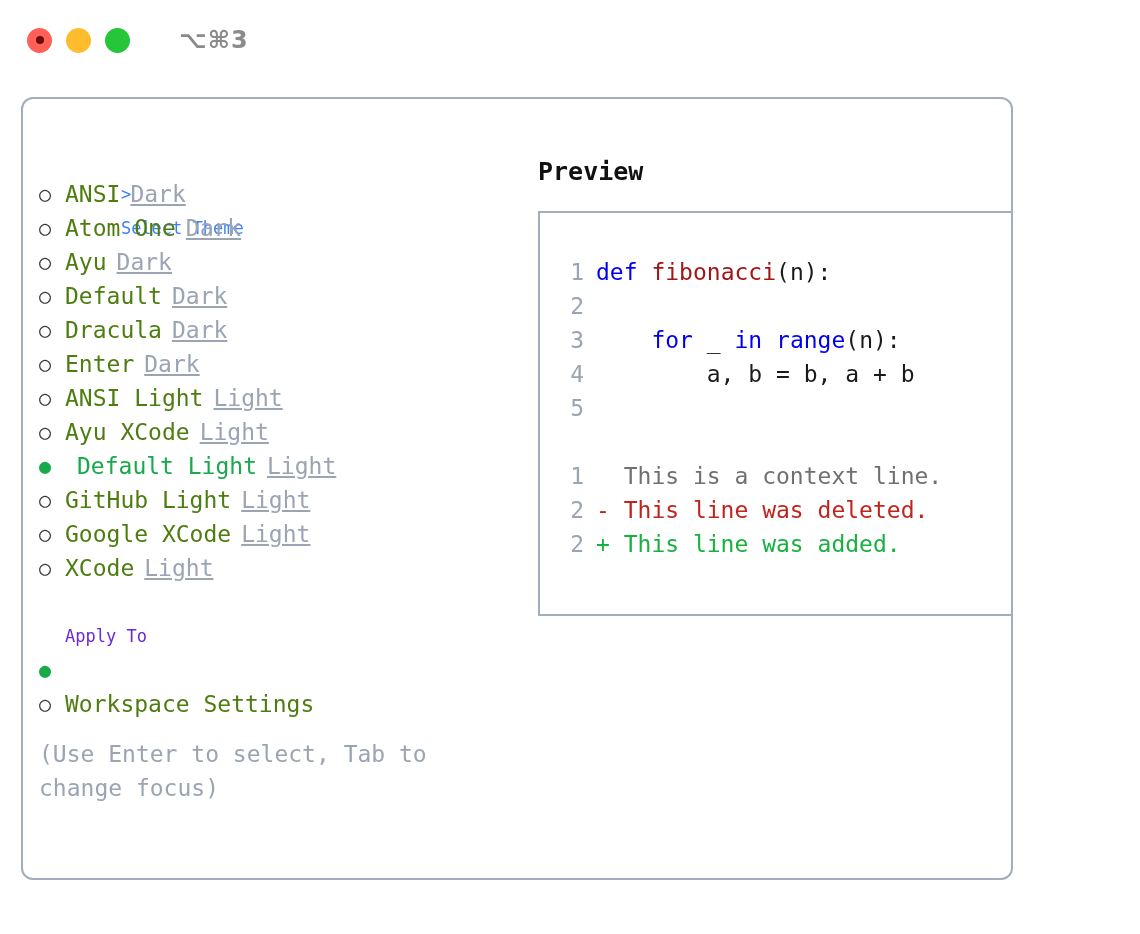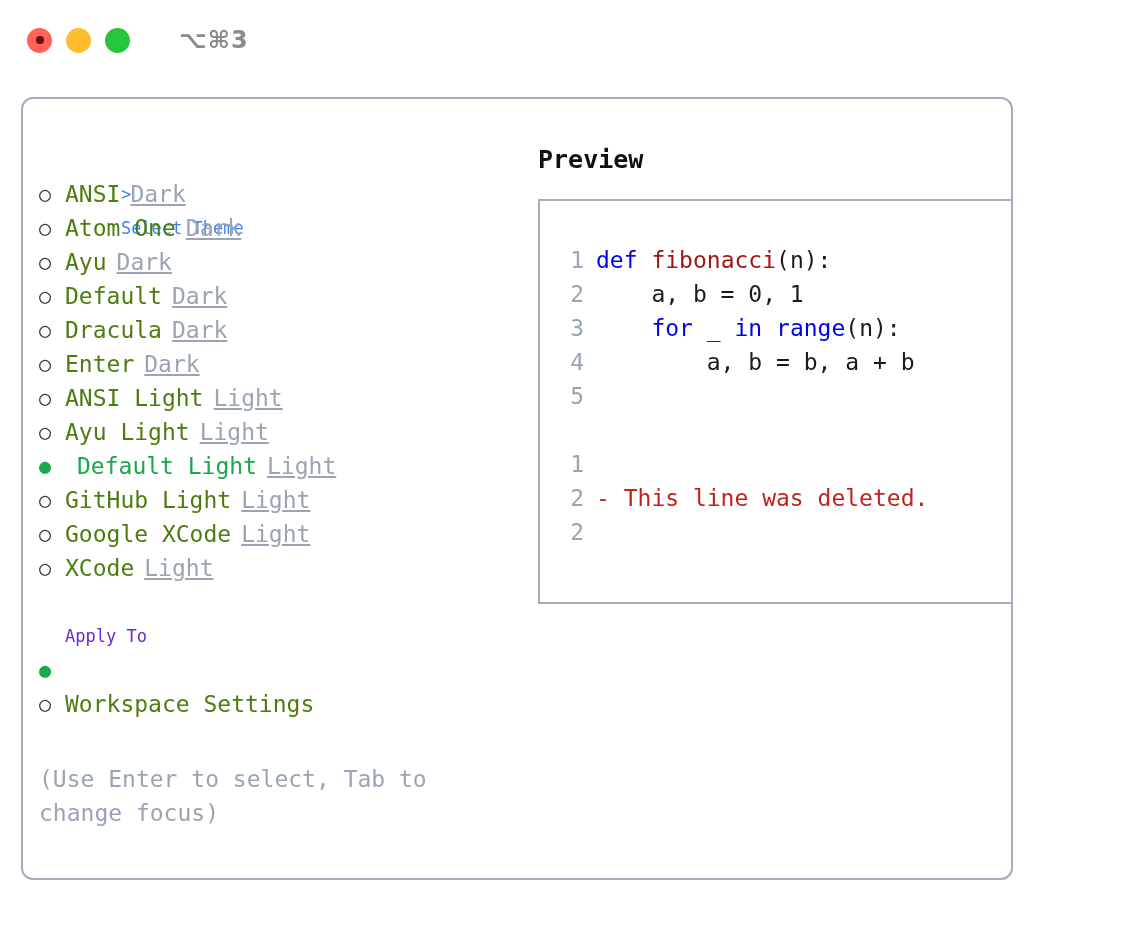--- a/index.html
+++ b/index.html
@@ -85,21 +85,21 @@
   
   .left-col {
     position: absolute;
     left: 16px;
     top: 44px;
     width: 440px;
   }
   .right-col {
     position: absolute;
     left: 479px;
-    top: 44px;
+    top: 56px;
     width: 500px;
     padding-left: 36px;
   }
 
   .section-title {
     font-size: 17px;
     font-weight: normal;
     color: #3b82f6;
     line-height: 34px;
     height: 34px;
@@ -133,21 +133,21 @@
     height: 34px;
     line-height: 34px;
     font-size: 17px;
     color: #6d28d9;
     padding-left: 26px;
     white-space: pre;
   }
   .spacer-row { height: 34px; }
 
   .hint {
-    margin-top: 41px;
+    margin-top: 16px;
     font-size: 23px;
     line-height: 34px;
     color: #9aa4b2;
     width: 400px;
     white-space: pre-wrap;
   }
 
   
   .preview-title {
     font-size: 25px;
@@ -212,21 +212,21 @@
       </div>
 
       <ul class="opt-list" id="theme-list">
           <li class="opt"><span class="marker">○</span><span class="opt-label">ANSI</span><span class="opt-badge">Dark</span></li>
           <li class="opt"><span class="marker">○</span><span class="opt-label">Atom One</span><span class="opt-badge">Dark</span></li>
           <li class="opt"><span class="marker">○</span><span class="opt-label">Ayu</span><span class="opt-badge">Dark</span></li>
           <li class="opt"><span class="marker">○</span><span class="opt-label">Default</span><span class="opt-badge">Dark</span></li>
           <li class="opt"><span class="marker">○</span><span class="opt-label">Dracula</span><span class="opt-badge">Dark</span></li>
           <li class="opt"><span class="marker">○</span><span class="opt-label">Enter</span><span class="opt-badge">Dark</span></li>
           <li class="opt"><span class="marker">○</span><span class="opt-label">ANSI Light</span><span class="opt-badge">Light</span></li>
-          <li class="opt"><span class="marker">○</span><span class="opt-label">Ayu Light</span><span class="opt-badge">Light</span></li>
+          <li class="opt"><span class="marker">○</span><span class="opt-label">Ayu XCode</span><span class="opt-badge">Light</span></li>
           <li class="opt selected"><span class="marker">●</span><span class="opt-label">Default Light</span><span class="opt-badge">Light</span></li>
           <li class="opt"><span class="marker">○</span><span class="opt-label">GitHub Light</span><span class="opt-badge">Light</span></li>
           <li class="opt"><span class="marker">○</span><span class="opt-label">Google XCode</span><span class="opt-badge">Light</span></li>
           <li class="opt"><span class="marker">○</span><span class="opt-label">XCode</span><span class="opt-badge">Light</span></li>
         </ul>
 
       <div class="spacer-row"></div>
 
       <div class="apply-header">Apply To</div>
 
@@ -237,28 +237,28 @@
 
       <div class="hint">(Use Enter to select, Tab to change focus)</div>
     </div>
 
     <div class="right-col">
       <div class="preview-title">Preview</div>
 
       <div class="preview-box">
         <div id="code-block">
             <div class="code-line"><span class="lineno">1</span><span class="code-body"><span class="tok-kw">def</span><span class="tok-plain"> </span><span class="tok-fn">fibonacci</span><span class="tok-plain">(n):</span></span></div>
-            <div class="code-line"><span class="lineno">2</span><span class="code-body"><span class="tok-plain">    a, b = 0, 1</span></span></div>
+            <div class="code-line"><span class="lineno">2</span></div>
             <div class="code-line"><span class="lineno">3</span><span class="code-body"><span class="tok-plain">    </span><span class="tok-kw">for</span><span class="tok-plain"> _ </span><span class="tok-kw">in</span><span class="tok-plain"> </span><span class="tok-kw">range</span><span class="tok-plain">(n):</span></span></div>
             <div class="code-line"><span class="lineno">4</span><span class="code-body"><span class="tok-plain">        a, b = b, a + b</span></span></div>
             <div class="code-line"><span class="lineno">5</span></div>
           </div>
         <div class="blank-line"></div>
         <div id="diff-block">
-            <div class="code-line"><span class="lineno">1</span></div>
+            <div class="code-line"><span class="lineno">1</span><span class="diff-ctx">  This is a context line.</span></div>
             <div class="code-line"><span class="lineno">2</span><span class="diff-del">- This line was deleted.</span></div>
-            <div class="code-line"><span class="lineno">2</span></div>
+            <div class="code-line"><span class="lineno">2</span><span class="diff-add">+ This line was added.</span></div>
           </div>
       </div>
     </div>
 
   </div>
 </div>
 
 </body></html>

